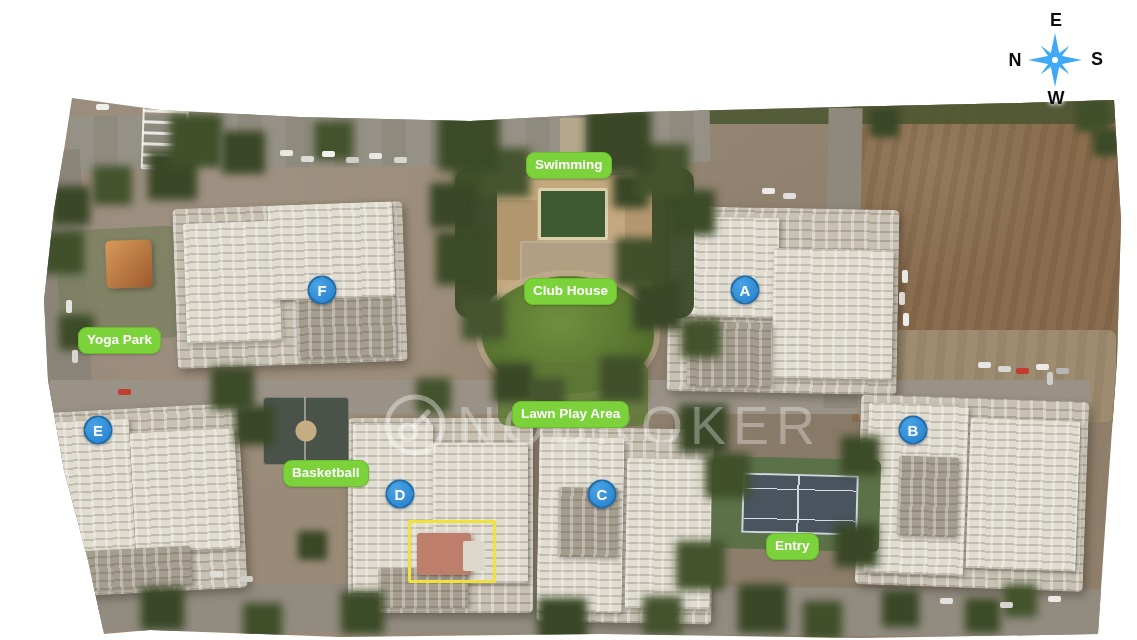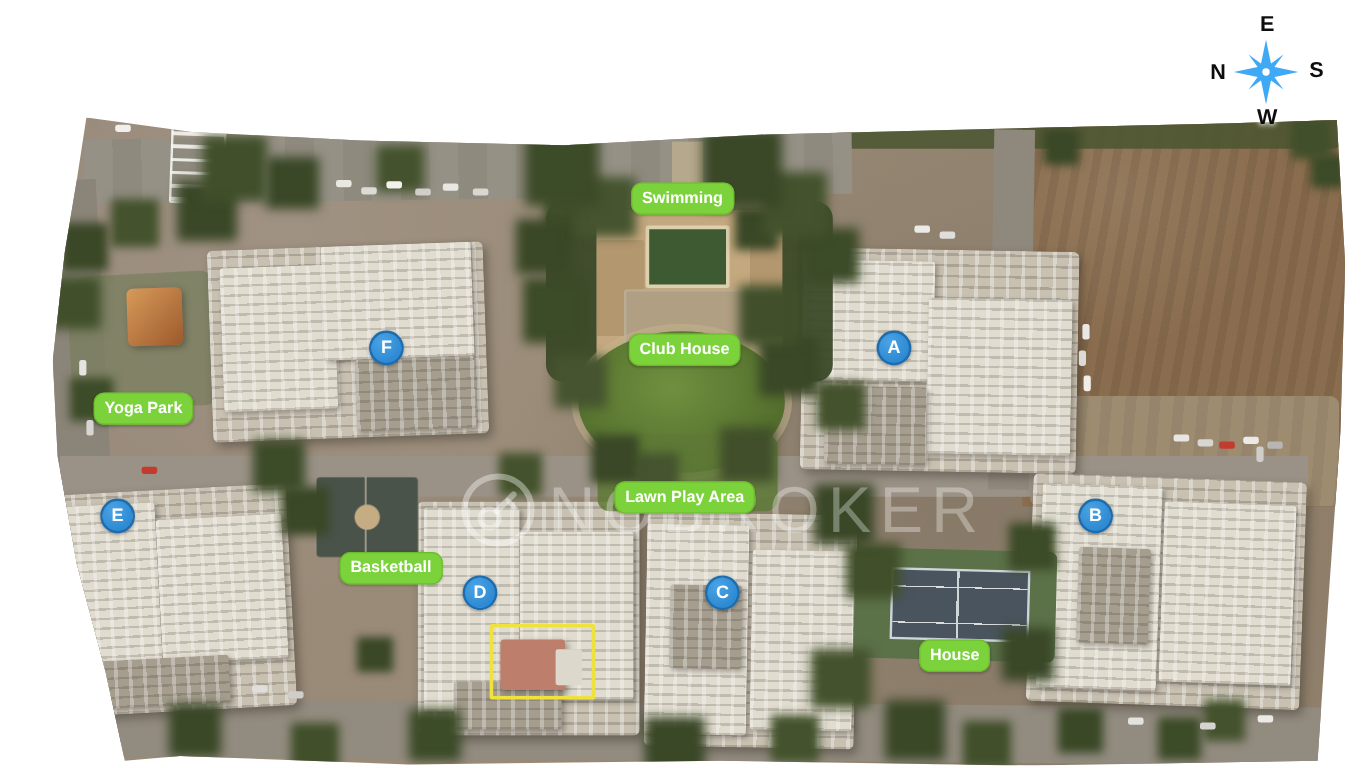--- a/index.html
+++ b/index.html
@@ -222,21 +222,21 @@
   </div>
 
   <div class="highlight" style="left: 408px; top: 520px; width: 82px; height: 57px;"></div>
 
   <div class="annotations">
       <div class="pill" style="left: 78px; top: 308px; margin-top: 19px;">Yoga Park</div>
       <div class="pill" style="left: 526px; top: 152px;">Swimming</div>
       <div class="pill" style="left: 524px; top: 278px;">Club House</div>
       <div class="pill" style="left: 512px; top: 401px;">Lawn Play Area</div>
       <div class="pill" style="left: 283px; top: 460px;">Basketball</div>
-      <div class="pill" style="left: 766px; top: 533px;">House</div>
+      <div class="pill" style="left: 766px; top: 533px;">Entry</div>
       <div class="marker" style="left: 745px; top: 290px;">A</div>
       <div class="marker" style="left: 913px; top: 430px;">B</div>
       <div class="marker" style="left: 602px; top: 494px;">C</div>
       <div class="marker" style="left: 400px; top: 494px;">D</div>
       <div class="marker" style="left: 98px; top: 430px;">E</div>
       <div class="marker" style="left: 322px; top: 290px;">F</div>
     </div>
 
   <div class="compass">
     <svg class="compass-star" width="56" height="56" viewBox="0 0 100 100">

